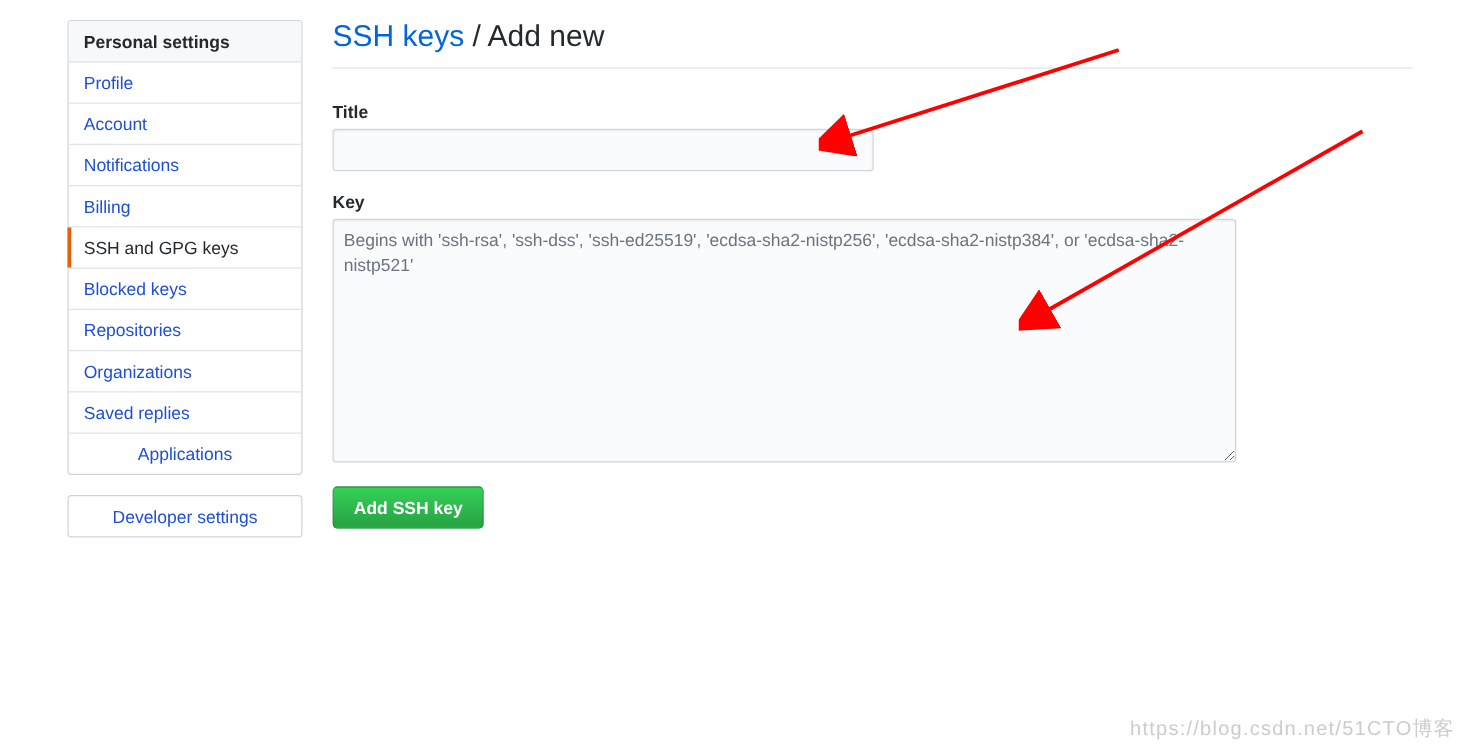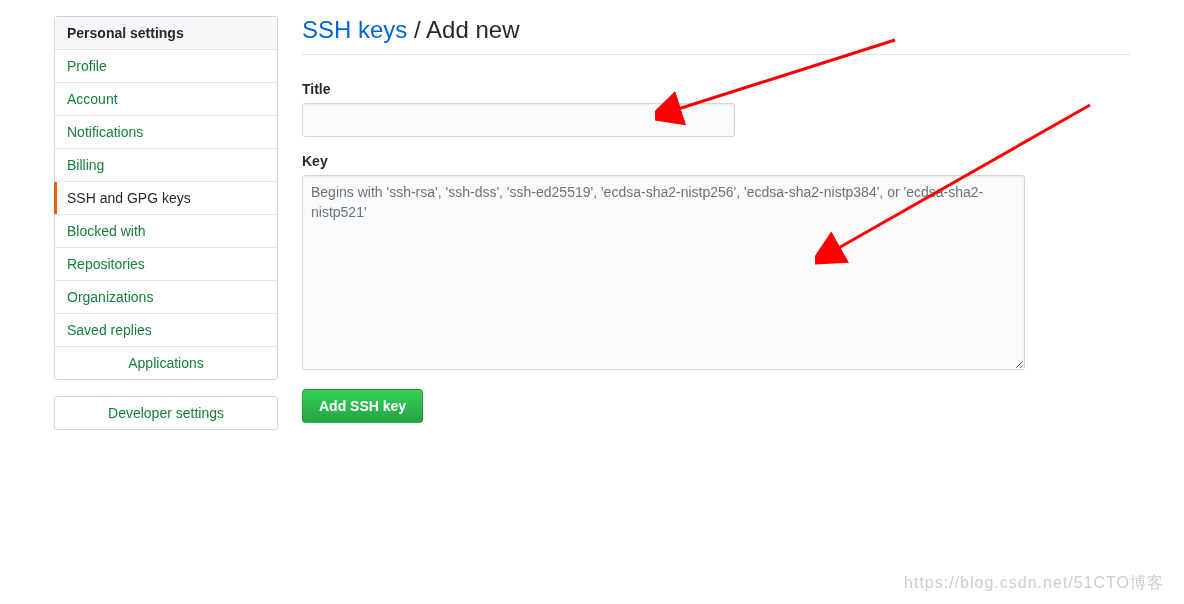--- a/index.html
+++ b/index.html
@@ -15,41 +15,41 @@
       width: 1184px;
       height: 604px;
       position: relative;
       overflow: hidden;
     }
     .container {
       display: flex;
       padding: 16px 0 0 0;
     }
     .sidebar {
-      width: 224px;
+      width: 188px;
       margin-left: 54px;
       margin-right: 24px;
     }
     .menu-box {
       border: 1px solid #d1d5da;
       border-radius: 3px;
       margin-bottom: 16px;
     }
     .menu-heading {
       padding: 8px 12px;
       font-size: 14px;
       font-weight: 600;
       color: #24292e;
       background: #f6f8fa;
       border-bottom: 1px solid #e1e4e8;
     }
     .menu-item {
       display: block;
       padding: 8px 12px;
-      color: #15803d;
+      color: #1d4ed8;
       text-decoration: none;
       border-bottom: 1px solid #e1e4e8;
       cursor: pointer;
       position: relative;
     }
     .menu-item:last-child {
       border-bottom: none;
       text-align: center;
     }
     .menu-item.active {
@@ -145,21 +145,21 @@
 
 <div class="container">
   <div class="sidebar">
     <div class="menu-box">
       <div class="menu-heading">Personal settings</div>
       <a class="menu-item">Profile</a>
       <a class="menu-item">Account</a>
       <a class="menu-item">Notifications</a>
       <a class="menu-item">Billing</a>
       <a class="menu-item active">SSH and GPG keys</a>
-      <a class="menu-item">Blocked with</a>
+      <a class="menu-item">Blocked keys</a>
       <a class="menu-item">Repositories</a>
       <a class="menu-item">Organizations</a>
       <a class="menu-item">Saved replies</a>
       <a class="menu-item">Applications</a>
     </div>
     <div class="menu-box">
       <a class="menu-item">Developer settings</a>
     </div>
   </div>
 

